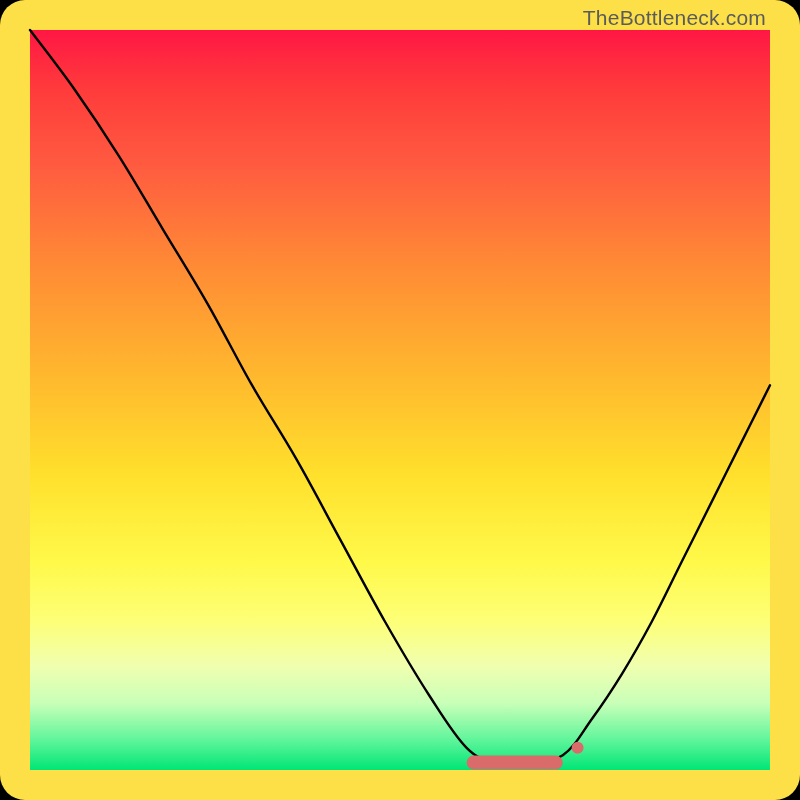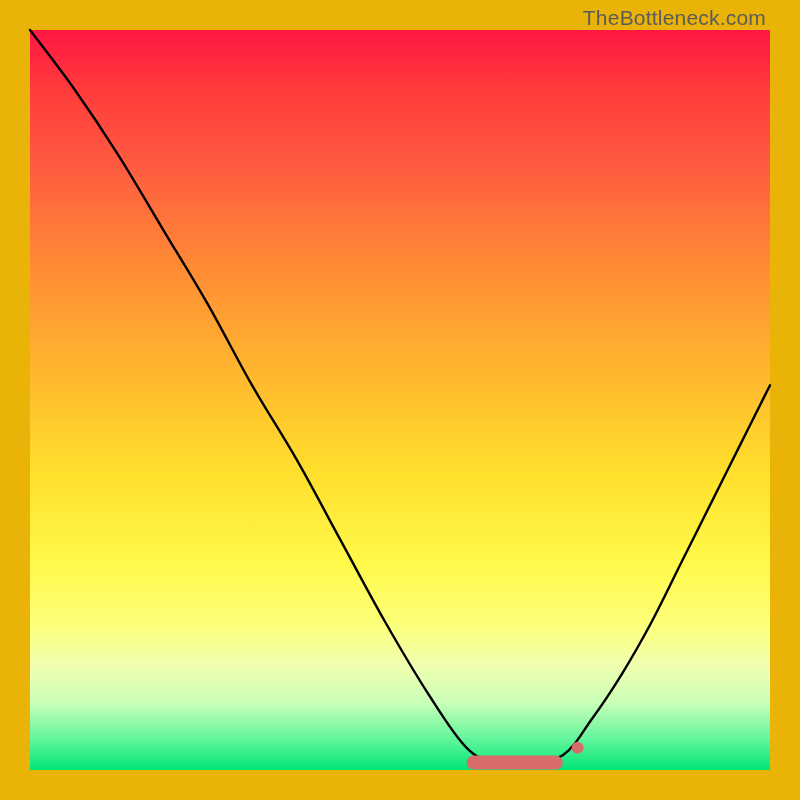--- a/index.html
+++ b/index.html
@@ -1,21 +1,22 @@
 <!DOCTYPE html>
 <html><head>
 <meta charset="utf-8">
 <style>
   * { margin: 0; padding: 0; box-sizing: border-box; }
   html, body { width: 800px; height: 800px; overflow: hidden; background: #000; }
   .frame {
     position: relative;
     width: 800px;
     height: 800px;
-    background: #eab308;
+    background: #fde047;
+    border-radius: 25px;
   }
   .plot-area {
     position: absolute;
     left: 30px;
     top: 30px;
     width: 740px;
     height: 740px;
     background: linear-gradient(
       to bottom,
       #ff1744 0%,

